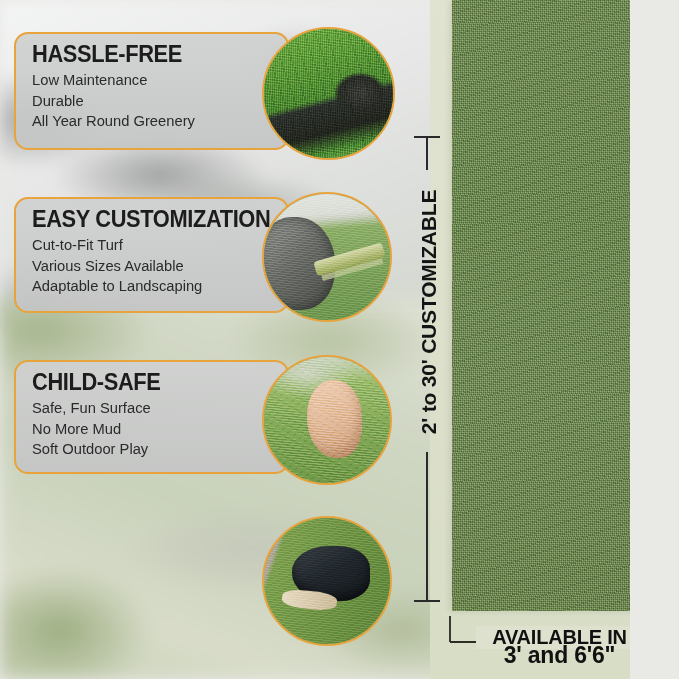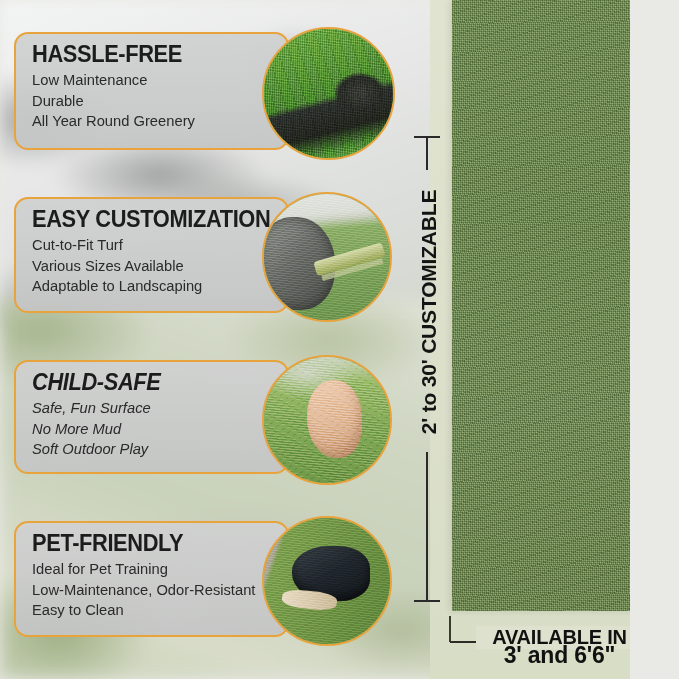--- a/index.html
+++ b/index.html
@@ -64,21 +64,21 @@
     font-size:15.5px;
     color:#2a2a2a;
     line-height:1.34;
     white-space:nowrap;
     transform:scaleX(.95);
     transform-origin:left center;
   }
 
   #card-1{left:14px;top:32px;width:275px;height:118px;}
   #card-2{left:14px;top:197px;width:275px;height:116px;}
-  #card-3{left:14px;top:360px;width:275px;height:114px;font-style:italic;}
+  #card-3{left:14px;top:360px;width:275px;height:114px;}
   #card-4{left:14px;top:521px;width:275px;height:116px;}
 
   
   .thumb{
     position:absolute;
     border-radius:50%;
     border:2px solid #e8a33d;
     box-sizing:border-box;
     overflow:hidden;
     background:#8aa867;
@@ -251,26 +251,20 @@
     <div class="card-title">CHILD-SAFE</div>
     <div class="card-line">Safe, Fun Surface</div>
     <div class="card-line">No More Mud</div>
     <div class="card-line">Soft Outdoor Play</div>
   </div>
   <div class="thumb" id="thumb-3">
     <div class="ph ph-hand"></div>
     <div class="grain"></div>
   </div>
 
-  <div class="card" id="card-4">
-    <div class="card-title">PET-FRIENDLY</div>
-    <div class="card-line">Ideal for Pet Training</div>
-    <div class="card-line">Low-Maintenance, Odor-Resistant</div>
-    <div class="card-line">Easy to Clean</div>
-  </div>
   <div class="thumb" id="thumb-4">
     <div class="ph ph-dog"></div>
     <div class="grain"></div>
   </div>
 
   <div class="vdim">
     <div class="cap-top"></div>
     <div class="line-top"></div>
     <div class="line-bottom"></div>
     <div class="cap-bottom"></div>

